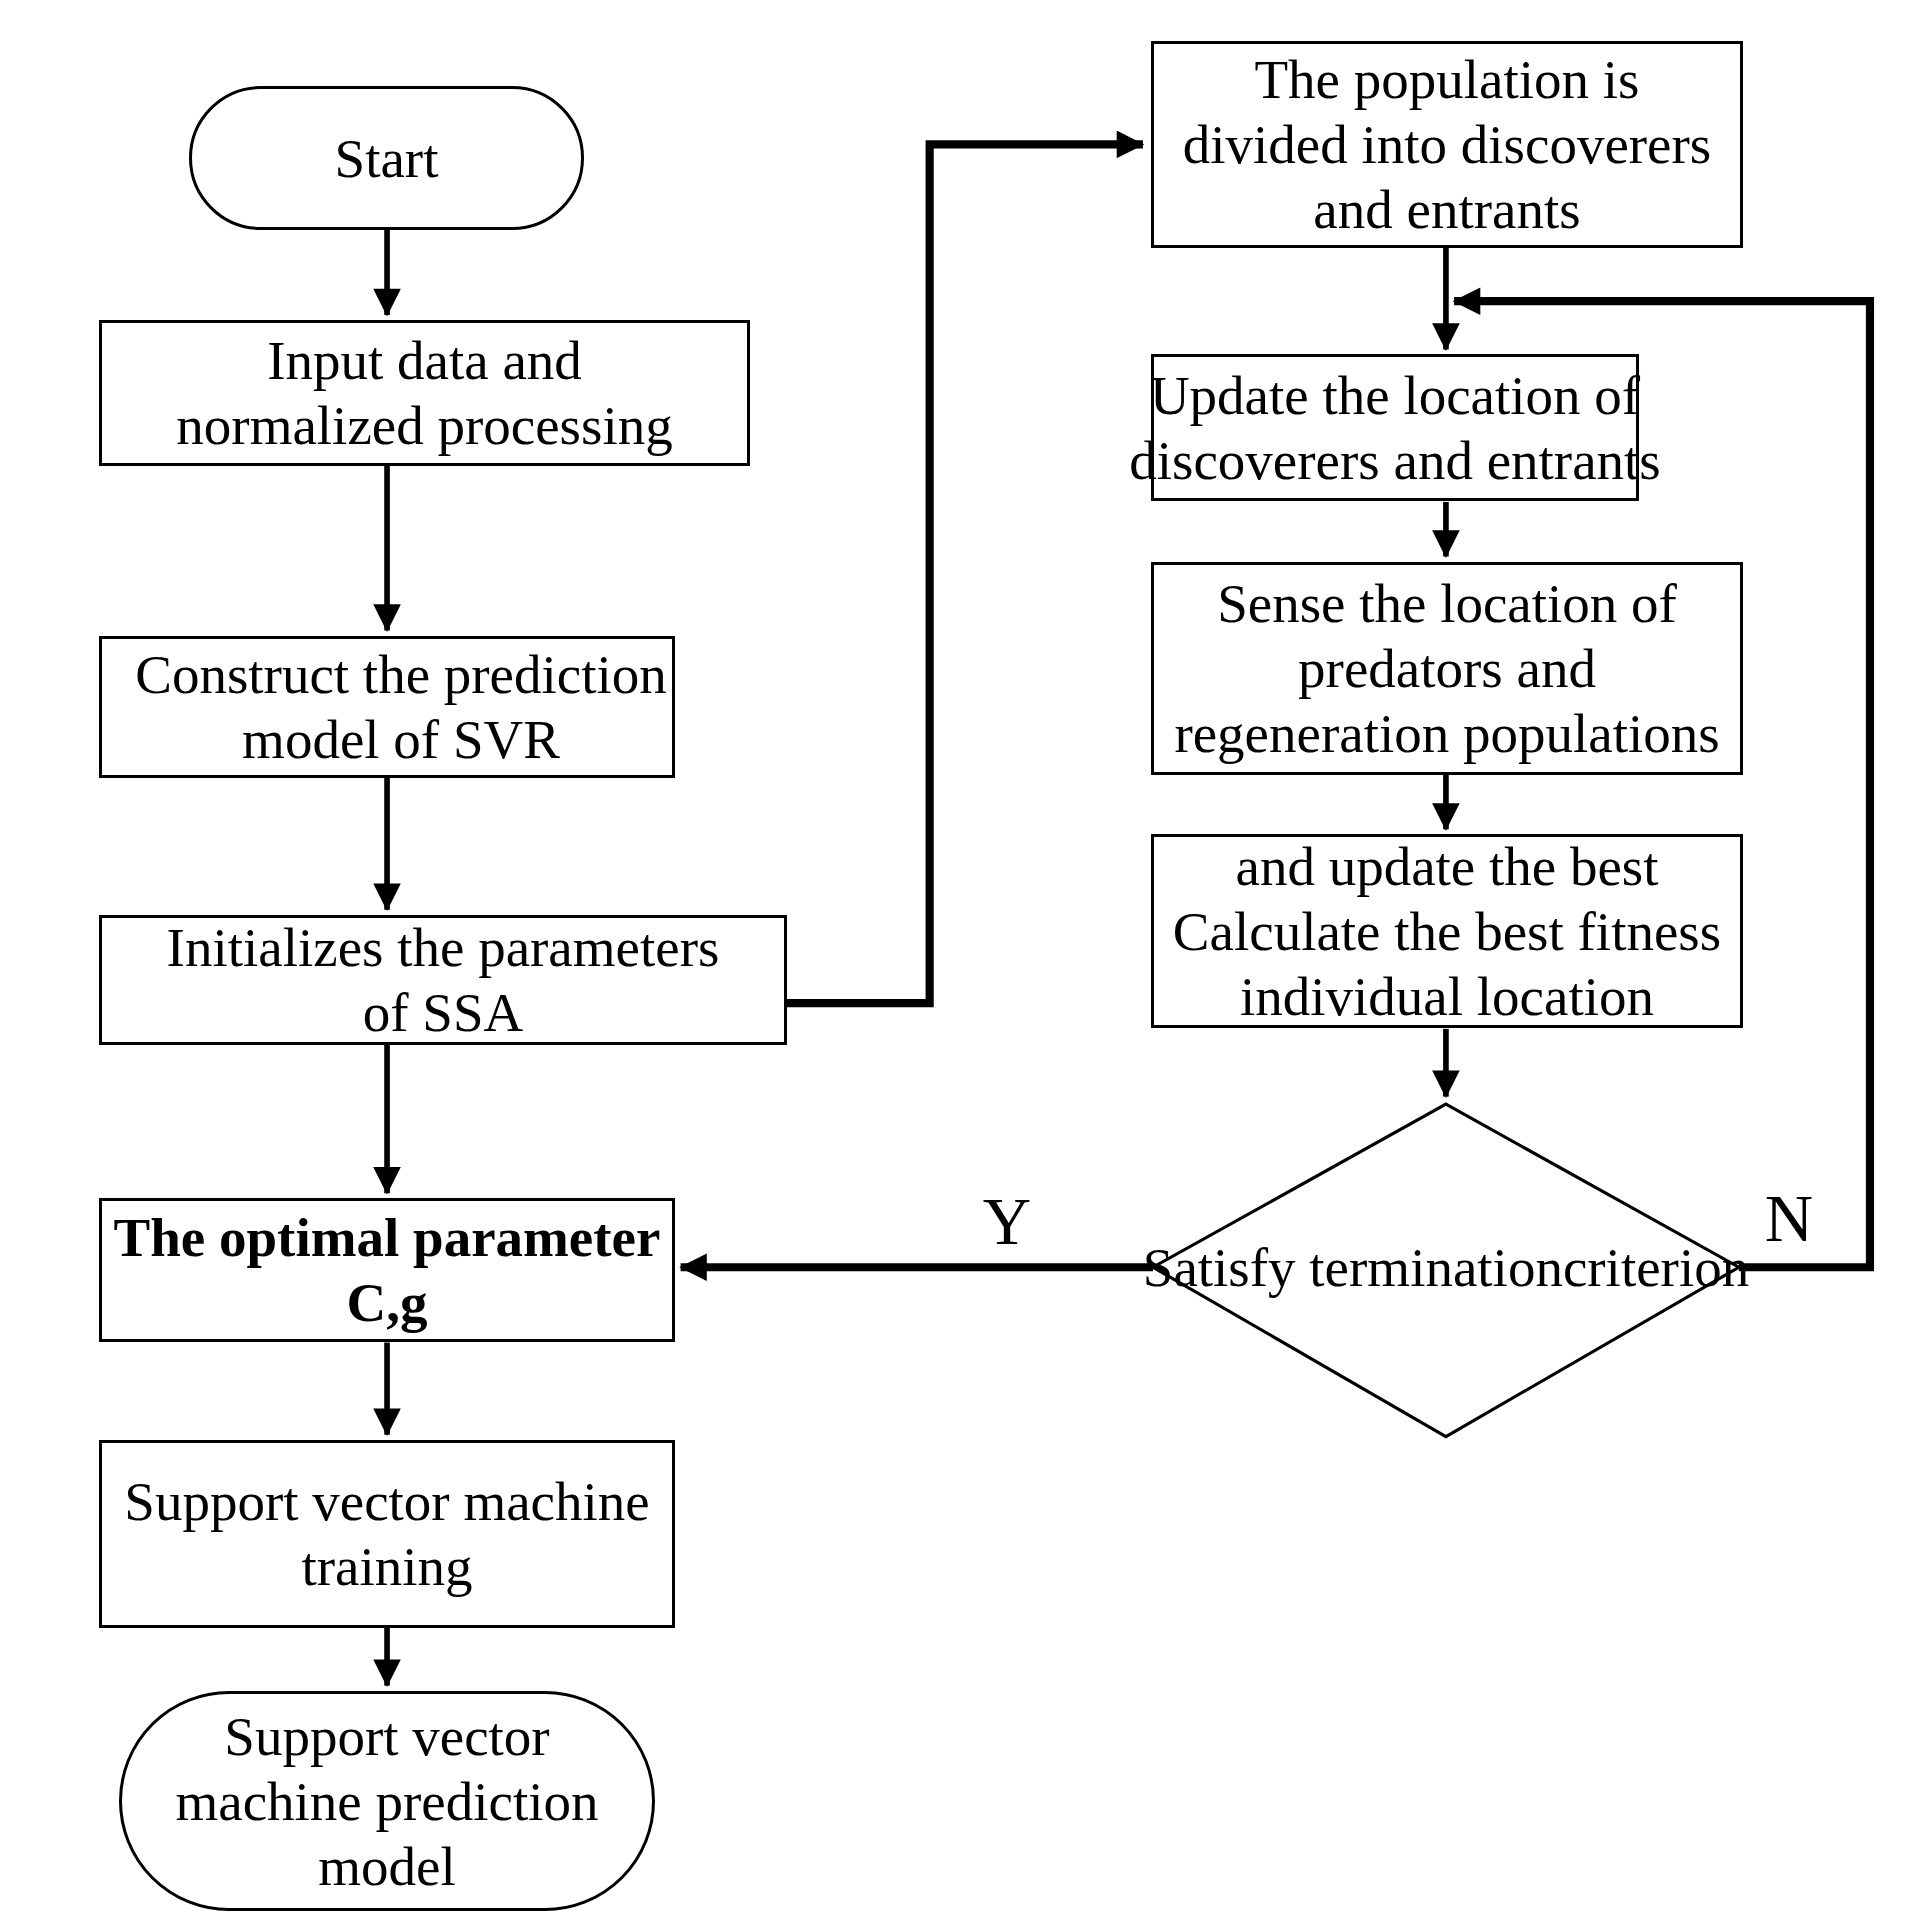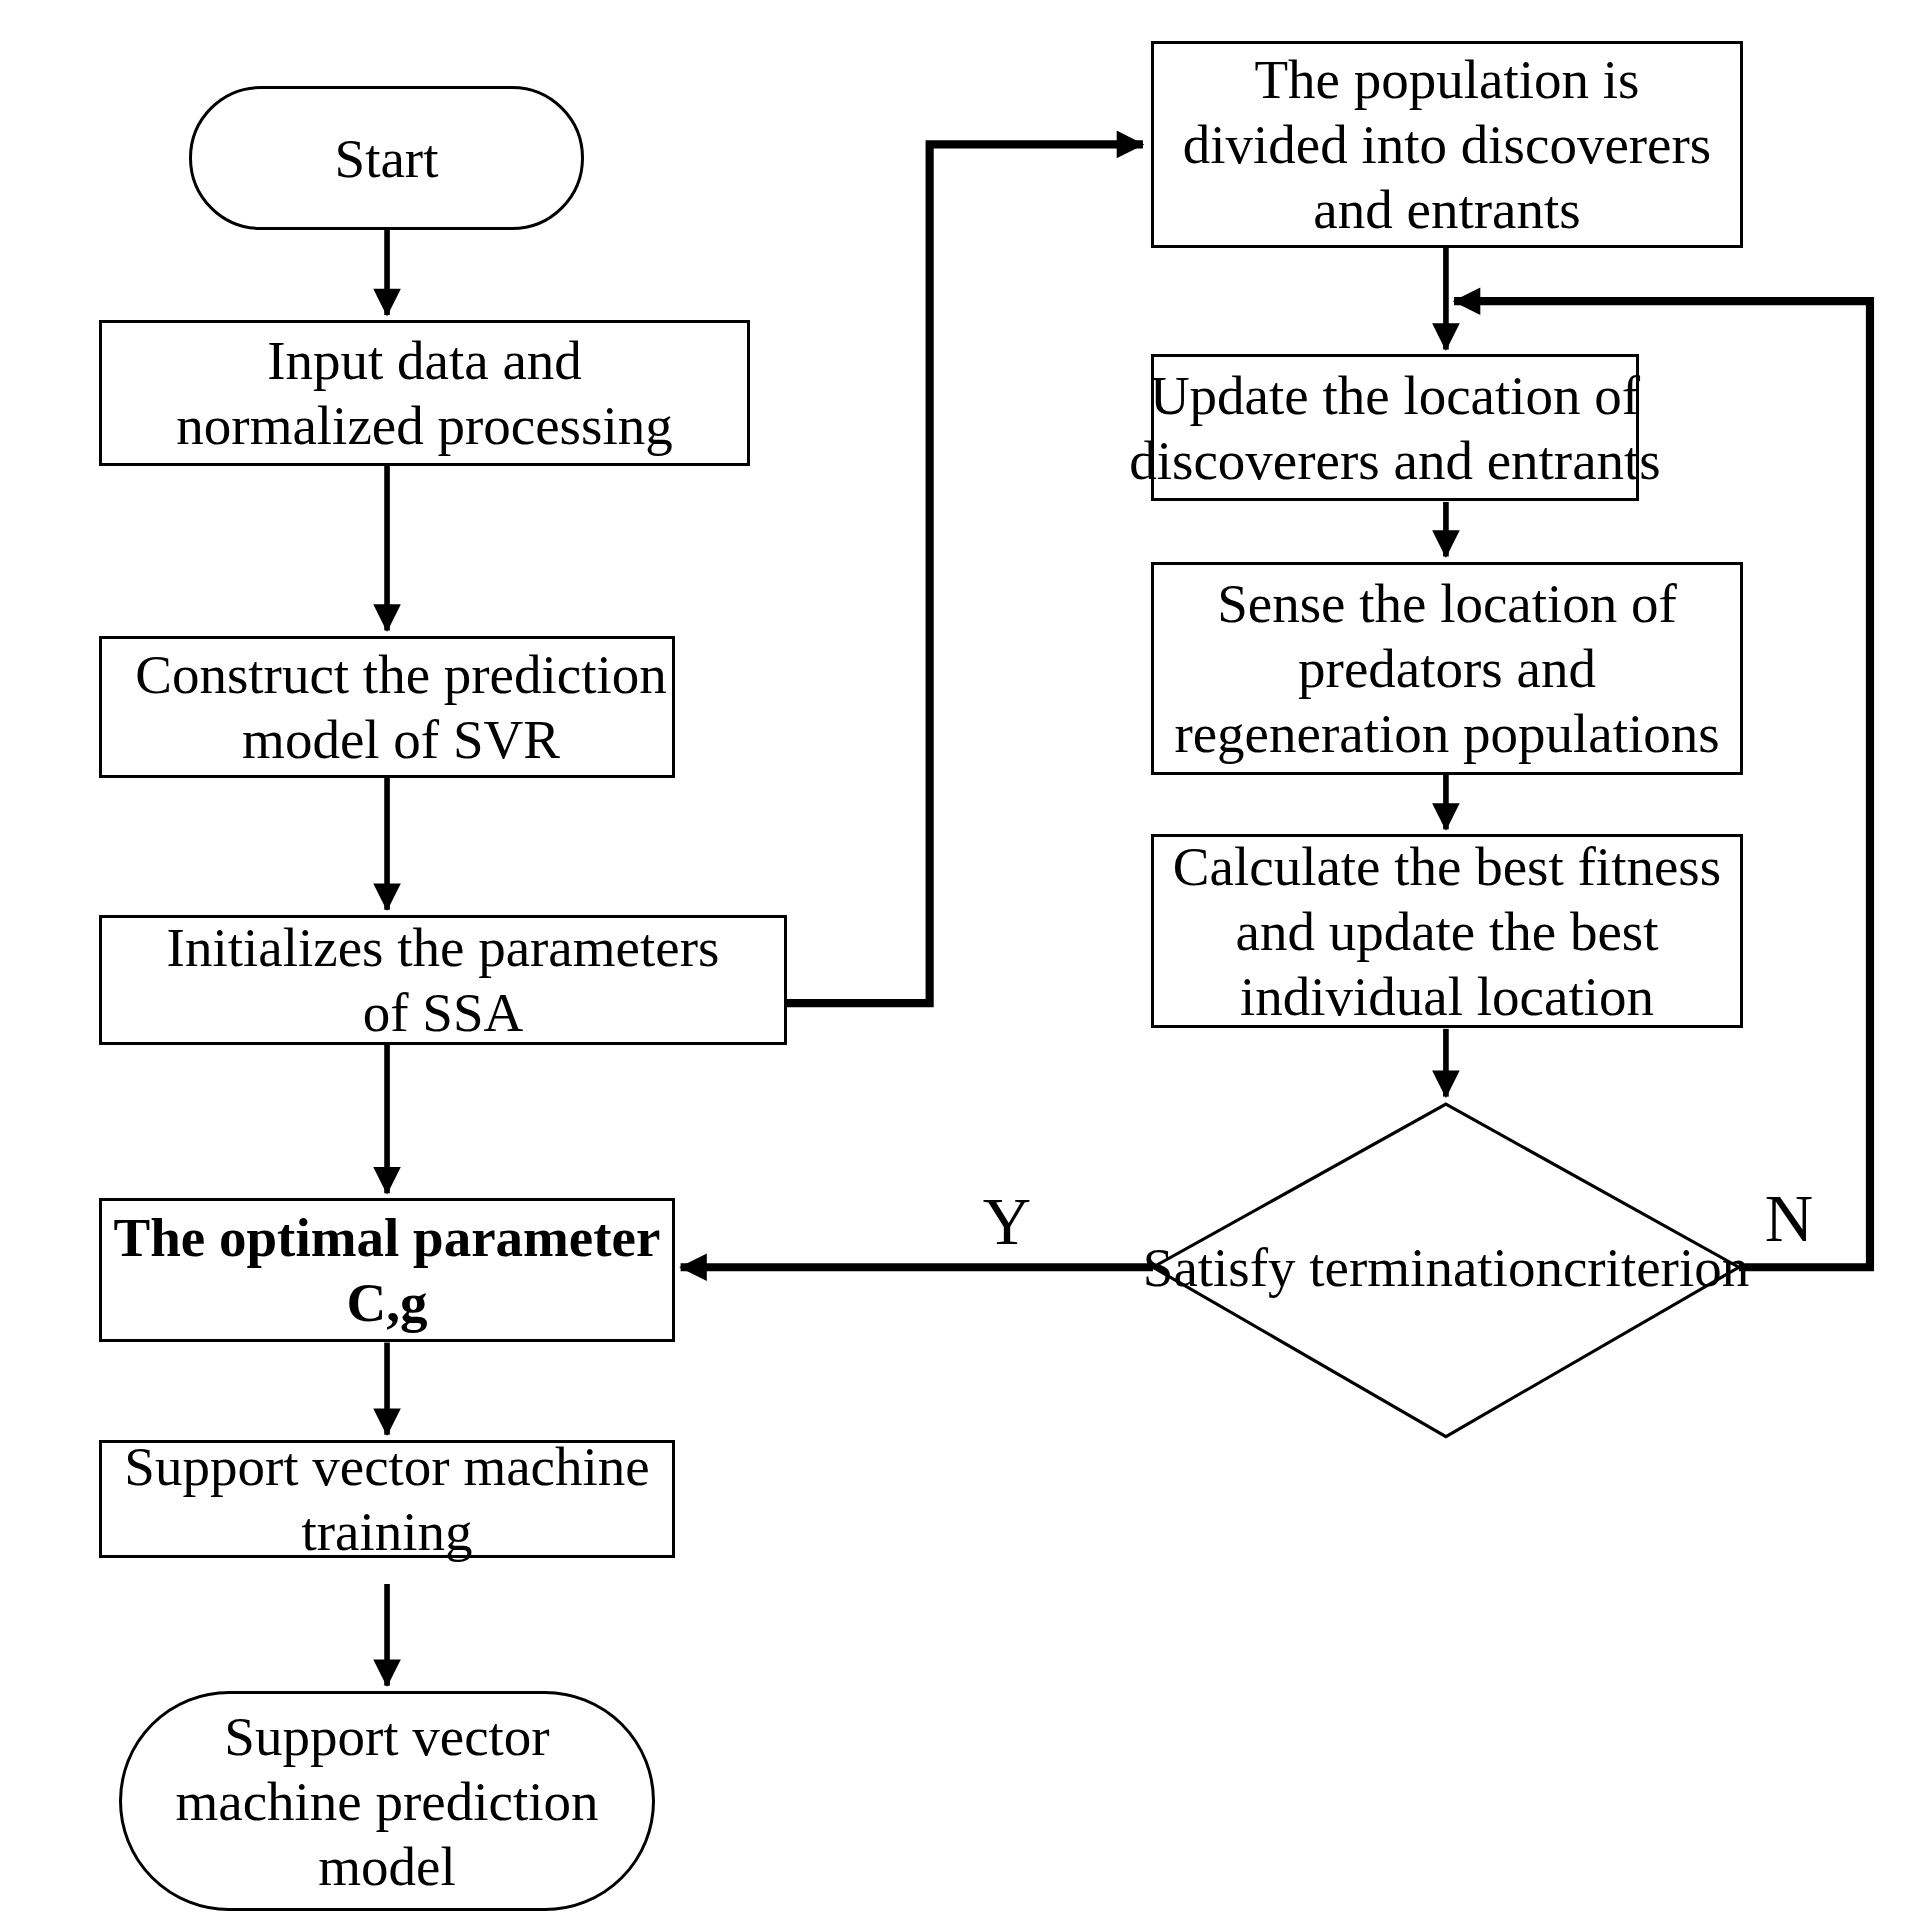--- a/index.html
+++ b/index.html
@@ -98,21 +98,21 @@
   <div class="node" style="left:99px;top:915px;width:688px;height:130px;">
     <div class="ln">Initializes the parameters</div>
     <div class="ln">of SSA</div>
   </div>
 
   <div class="node" style="left:99px;top:1198px;width:576px;height:144px;font-weight:bold;">
     <div class="ln">The optimal parameter</div>
     <div class="ln">C,g</div>
   </div>
 
-  <div class="node" style="left:99px;top:1440px;width:576px;height:118px;">
+  <div class="node" style="left:99px;top:1440px;width:576px;height:188px;">
     <div class="ln">Support vector machine</div>
     <div class="ln">training</div>
   </div>
 
   <div class="node" style="left:119px;top:1691px;width:536px;height:220px;border-radius:110px;">
     <div class="ln">Support vector</div>
     <div class="ln">machine prediction</div>
     <div class="ln">model</div>
   </div>
 
@@ -127,22 +127,22 @@
     <div class="ln">discoverers and entrants</div>
   </div>
 
   <div class="node" style="left:1151px;top:562px;width:592px;height:213px;">
     <div class="ln">Sense the location of</div>
     <div class="ln">predators and</div>
     <div class="ln">regeneration populations</div>
   </div>
 
   <div class="node" style="left:1151px;top:834px;width:592px;height:194px;">
+    <div class="ln">and update the best</div>
     <div class="ln">Calculate the best fitness</div>
-    <div class="ln">and update the best</div>
     <div class="ln">individual location</div>
   </div>
 
   <div class="freeLabel" style="left:1153px;top:1203px;width:586px;height:129px;flex-direction:row;">
     <div class="ln">Satisfy termination</div>
     <div class="ln">criterion</div>
   </div>
 
   <div class="branchLabel" style="left:966px;top:1180px;width:82px;height:82px;">Y</div>
   <div class="branchLabel" style="left:1748px;top:1177px;width:82px;height:82px;">N</div>

